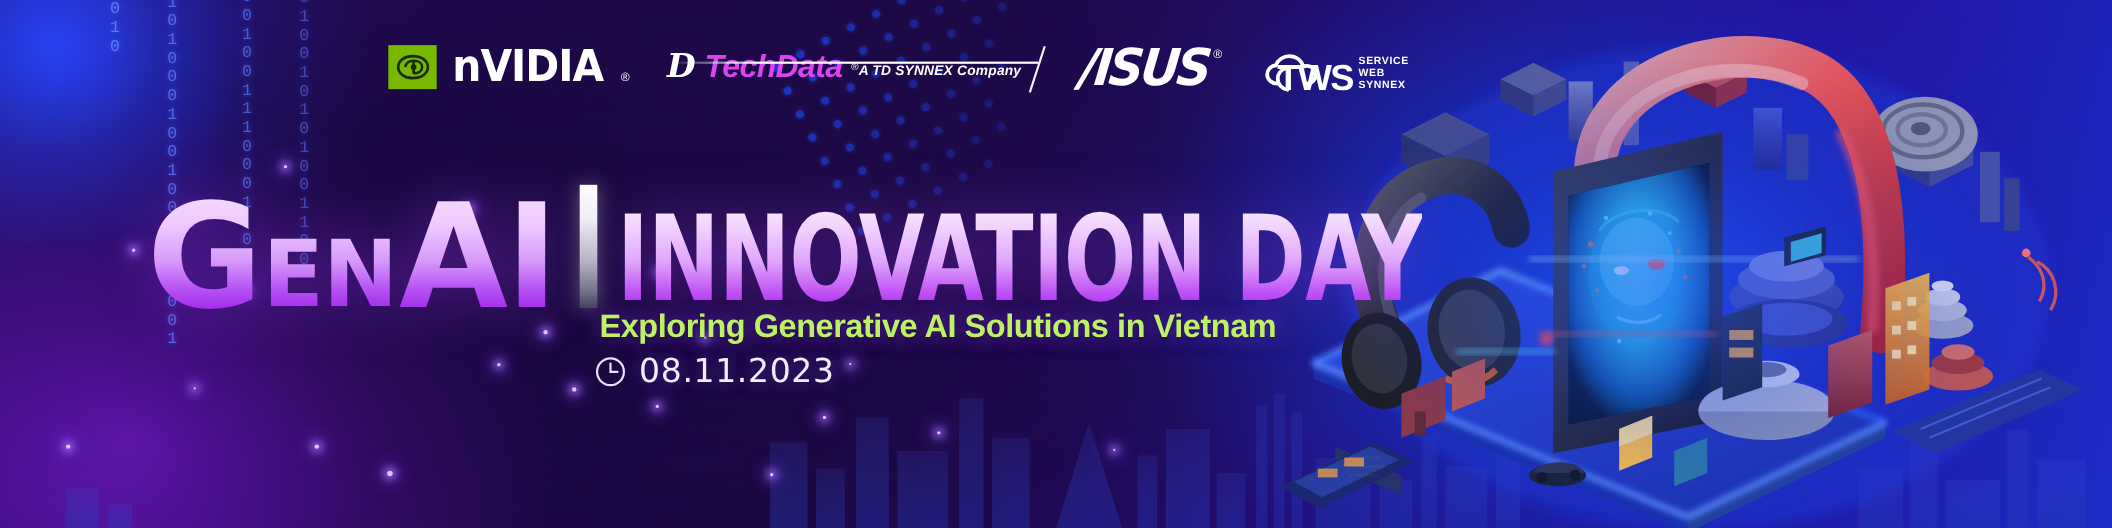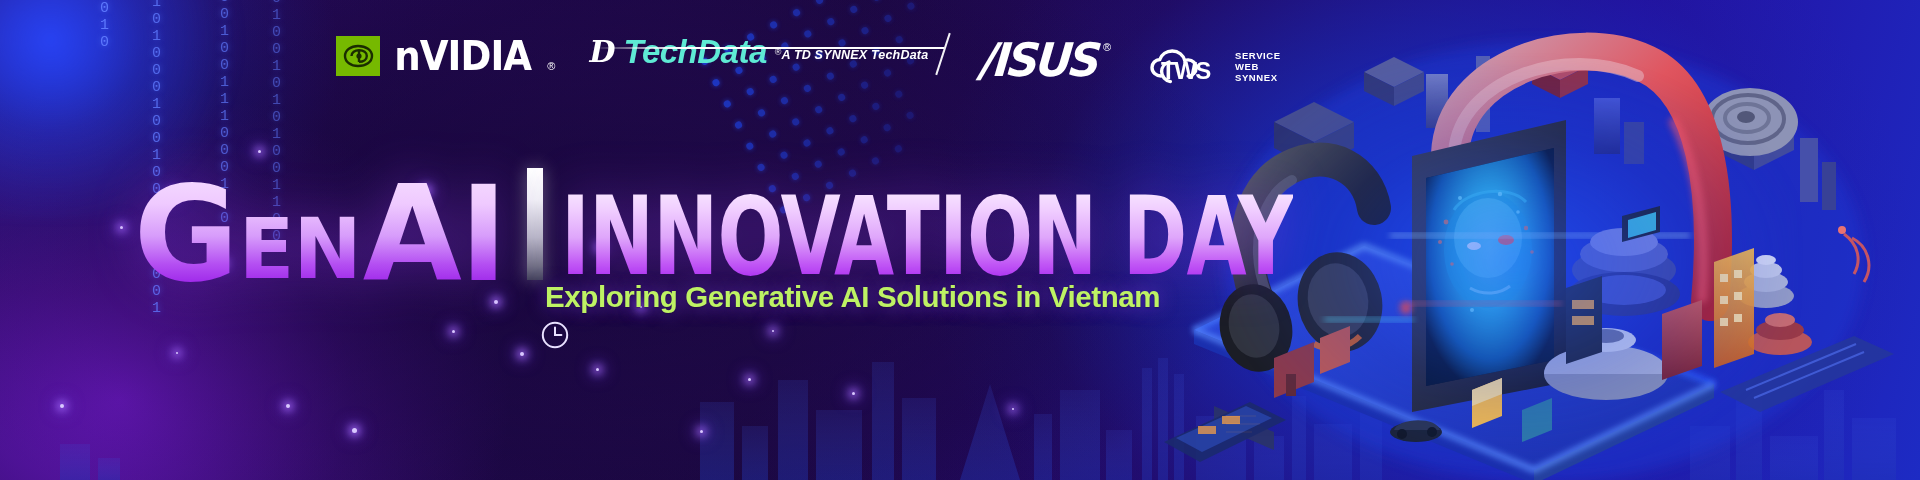--- a/index.html
+++ b/index.html
@@ -70,22 +70,22 @@
   }
 
   
   .skyline{
     position:absolute; left:0; bottom:0; width:100%; height:140px;
     opacity:.55;
   }
 
   
   .logobar{
-    position:absolute; left:336px; top:36px;
-    display:flex; align-items:flex-start; gap:0;
+    position:absolute; left:353px; top:36px;
+    display:flex; align-items:center; gap:0;
     z-index:12;
   }
   .logo-slot{ display:flex; align-items:center; }
 
   
   .nvidia{ display:flex; align-items:center; gap:9px; margin-right:34px; }
   .nv-eye{
     width:44px; height:40px; background:#76b900;
     display:flex; align-items:center; justify-content:center;
   }
@@ -97,21 +97,21 @@
   .nv-reg{ color:#fff; font-size:11px; align-self:flex-end; margin-left:2px; margin-bottom:4px; }
 
   
   .techdata{ position:relative; margin-right:40px; padding-right:14px; }
   .td-row{ display:flex; align-items:center; gap:8px; }
   .td-mark{
     color:#fff; font-weight:700; font-style:italic; font-size:30px; line-height:30px;
     font-family:"DejaVu Serif", serif;
   }
   .td-word{
-    color:#5eead4; font-weight:700; font-style:italic; font-size:33px; line-height:32px;
+    color:#d946ef; font-weight:700; font-style:italic; font-size:29px; line-height:32px;
     letter-spacing:-.5px;
   }
   .td-reg{ color:#fff; font-size:9px; vertical-align:super; }
   .td-slash{
     position:absolute; right:-2px; top:-4px; width:2px; height:44px;
     background:#fff; transform:rotate(18deg); opacity:.95;
   }
   .td-rule{
     position:absolute; left:2px; bottom:19px; width:100%; height:2px;
     background:linear-gradient(90deg, rgba(255,255,255,0) 0%, #fff 25%, #fff 100%);
@@ -129,21 +129,21 @@
     transform:skewX(-6deg) scaleY(1.05);
     font-family:"DejaVu Sans", sans-serif;
   }
   .asus-reg{ color:#fff; font-size:11px; margin-left:4px; margin-top:2px; }
 
   
   .tws{ display:flex; align-items:flex-end; margin-top:6px; }
   .tws-mark{ position:relative; width:86px; height:44px; }
   .tws-word{
     position:absolute; left:14px; bottom:-1px;
-    color:#fff; font-weight:700; font-size:24px; line-height:33px;
+    color:#fff; font-weight:700; font-size:33px; line-height:33px;
     letter-spacing:-1.5px;
   }
   .tws-sub{
     color:#fff; font-size:9.5px; font-weight:700; line-height:11px;
     letter-spacing:.6px; margin-left:2px; margin-bottom:3px;
   }
 
   
   .headline{
     position:absolute; left:128px; top:168px;
@@ -369,21 +369,21 @@
     </div>
 
     <div class="logo-slot techdata">
       <div class="td-row">
         <span class="td-mark">𝑫</span>
         <span class="td-word">TechData</span>
         <span class="td-reg">®</span>
       </div>
       <div class="td-slash"></div>
       <div class="td-rule"></div>
-      <div class="td-tag">A TD SYNNEX TechData</div>
+      <div class="td-tag">A TD SYNNEX Company</div>
     </div>
 
     <div class="logo-slot asus">
       <span class="asus-word">/ISUS</span>
       <span class="asus-reg">®</span>
     </div>
 
     <div class="logo-slot tws">
       <div class="tws-mark">
         <svg width="86" height="44" viewBox="0 0 86 44">
@@ -412,20 +412,21 @@
   </div>
 
   <div class="subtitle">Exploring Generative AI Solutions in Vietnam</div>
 
   <div class="meta">
     <div class="meta-item">
       <svg class="meta-icon" width="30" height="30" viewBox="0 0 30 30">
         <circle cx="15" cy="15" r="12.2" fill="none" stroke="#e9e1ff" stroke-width="2"></circle>
         <path d="M15 7.5V15h6.4" fill="none" stroke="#e9e1ff" stroke-width="2" stroke-linecap="round"></path>
       </svg>
+      <span class="meta-text">08.11.2023</span>
     </div>
   </div>
 
   <div class="illo">
     <div class="illo-glow"></div>
     <svg width="760" height="478" viewBox="0 0 760 478">
       <defs>
         <linearGradient id="plat" x1="0" y1="0" x2="1" y2="1">
           <stop offset="0%" stop-color="#2e4fe8"></stop>
             <stop offset="100%" stop-color="#1b2ea8"></stop>

